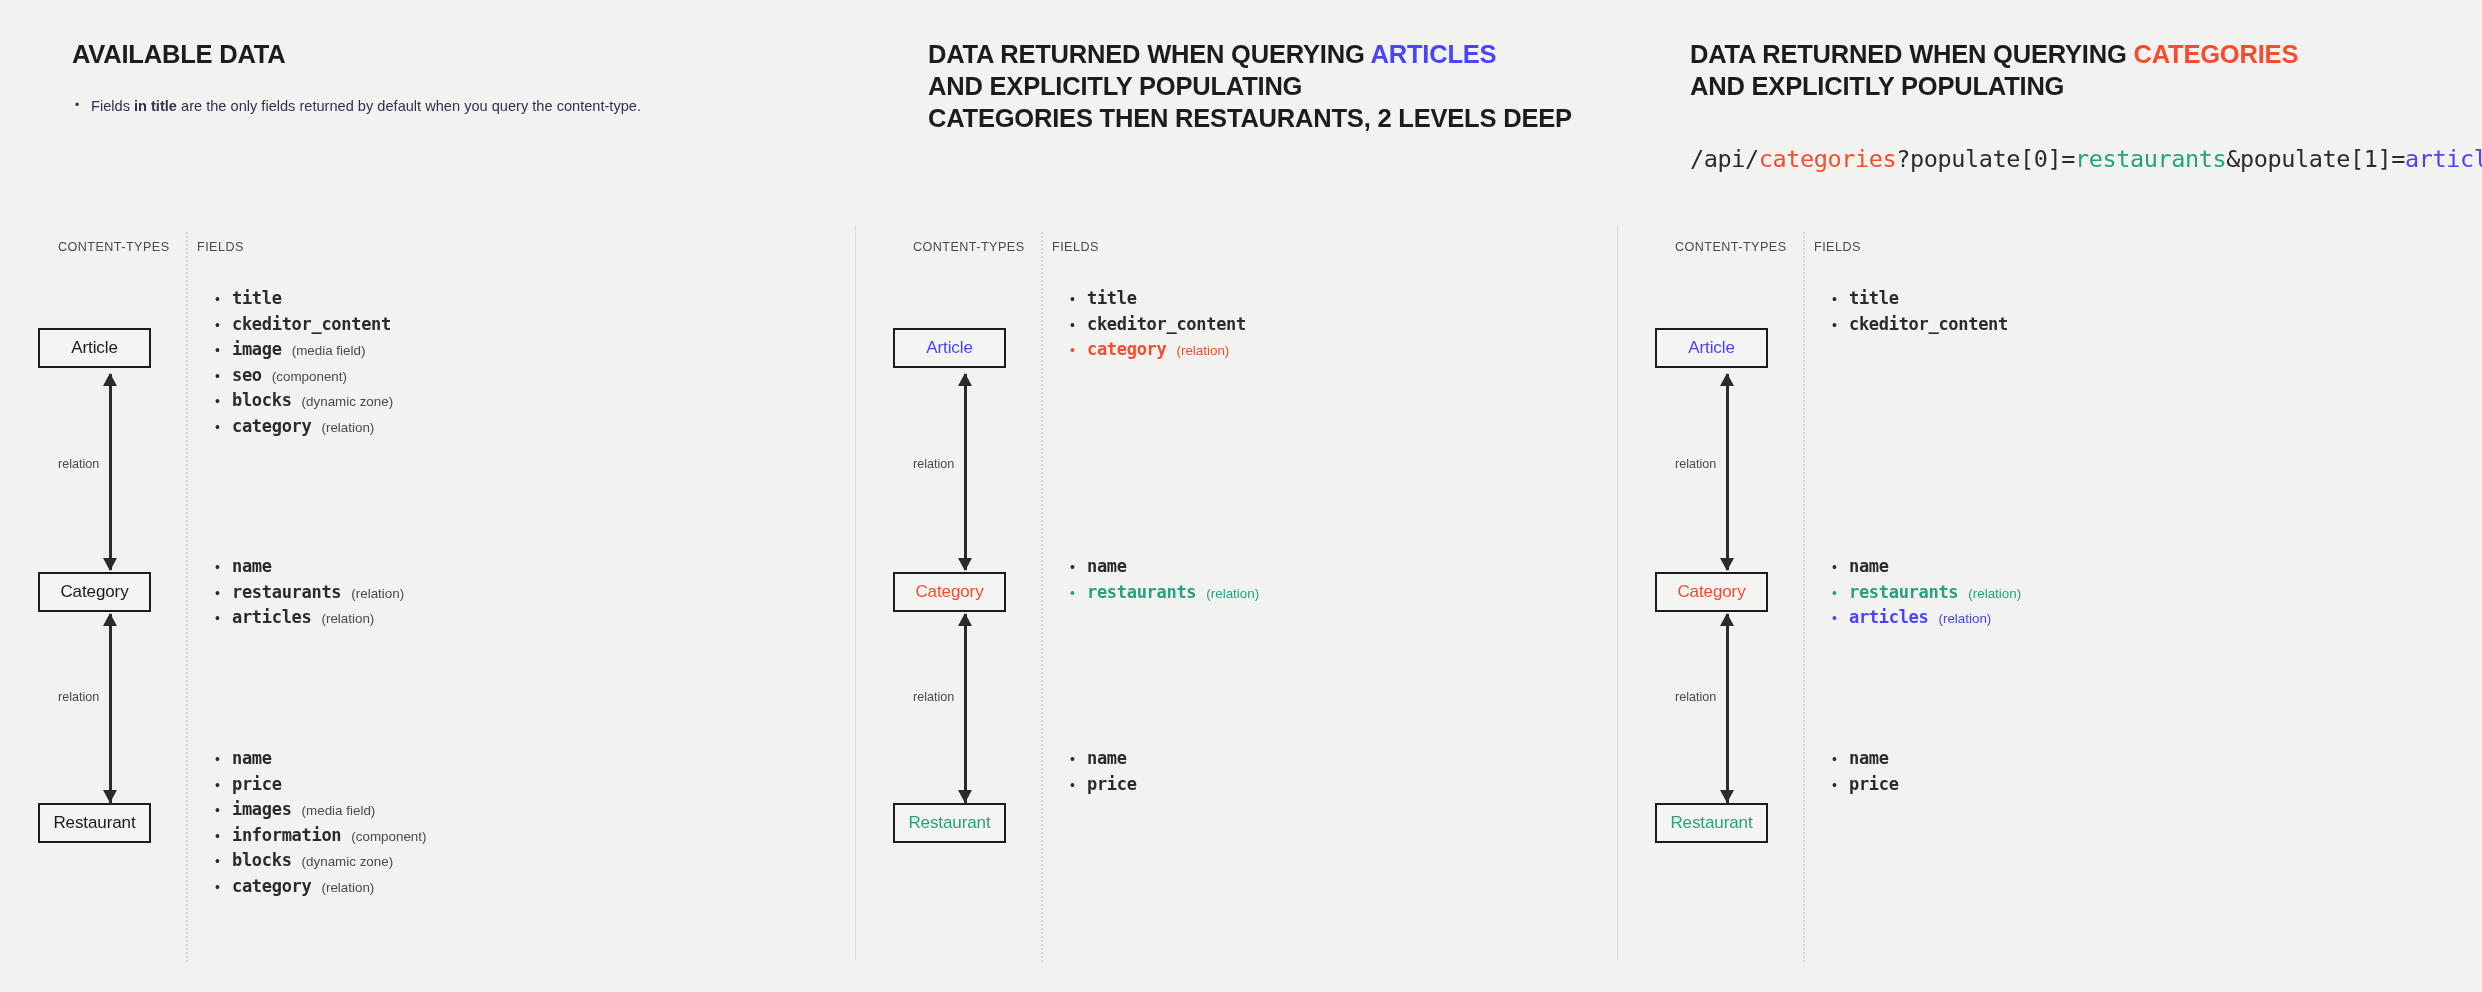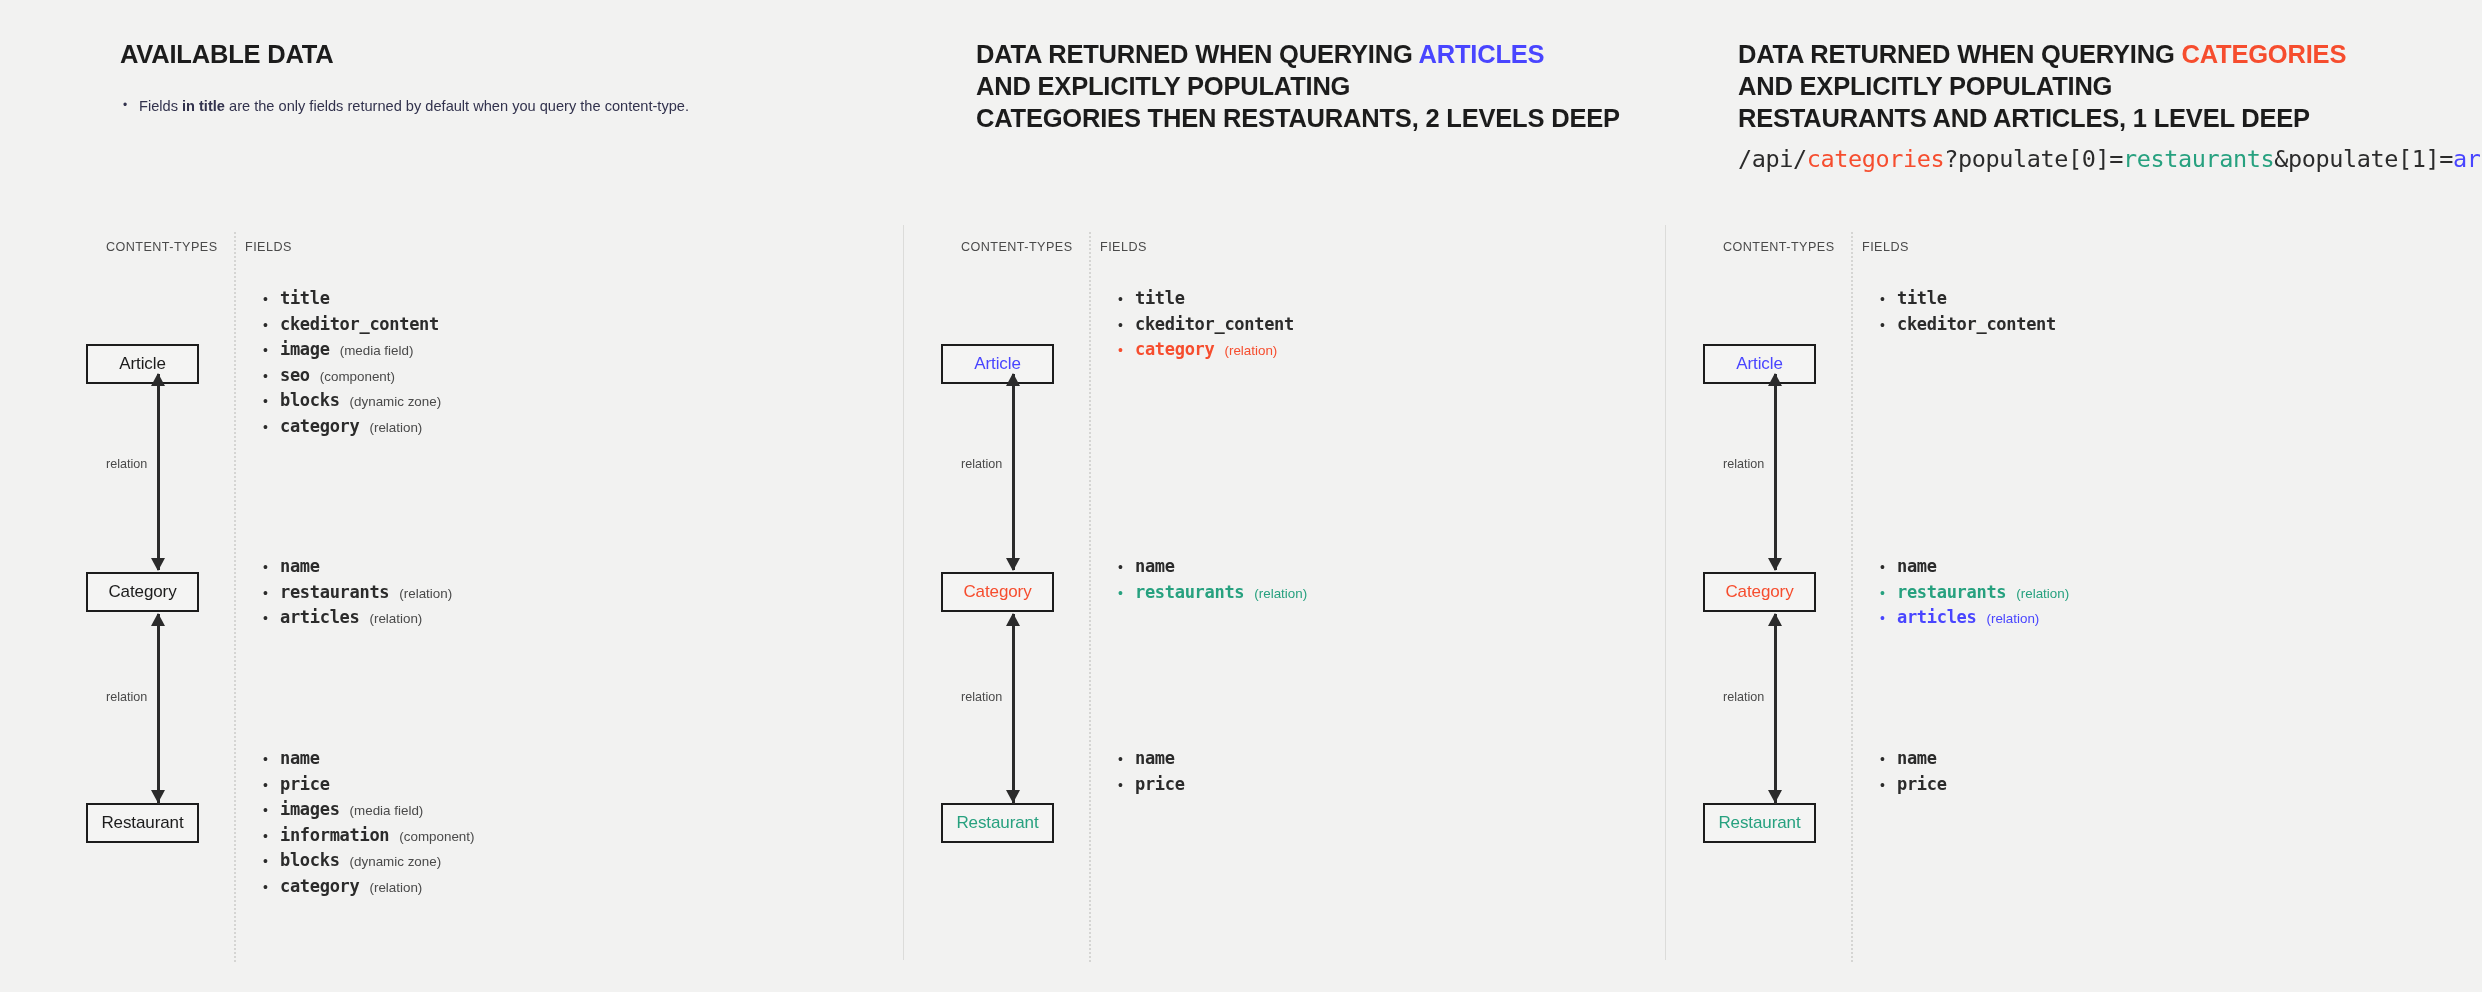--- a/index.html
+++ b/index.html
@@ -13,21 +13,20 @@
     font-family: "Liberation Sans", sans-serif;
     color: #1c1c1c;
     overflow: hidden;
     position: relative;
   }
 
   .board {
     position: relative;
     width: 2222px;
     height: 992px;
-    margin-left: 48px;
   }
 
   
   .panel {
     position: absolute;
     top: 0;
     height: 992px;
   }
   .panel-1 { left: 0;     width: 855px; }
   .panel-2 { left: 855px; width: 762px; }
@@ -134,21 +133,21 @@
     align-items: center;
     justify-content: center;
     font-size: 17px;
     color: #1c1c1c;
     letter-spacing: -0.1px;
   }
   .ct-box.blue  { color: #4945ff; }
   .ct-box.red   { color: #f64d2e; }
   .ct-box.green { color: #27a17f; }
 
-  .box-article    { top: 344px; }
+  .box-article    { top: 328px; }
   .box-category   { top: 572px; }
   .box-restaurant { top: 803px; }
 
   
   .arrow {
     position: absolute;
     left: 109px;
     width: 2.5px;
     background: #2b2b2b;
   }
@@ -400,21 +399,20 @@
           <span class="bullet ">•</span>
           <span class="fname bold ">price</span>
         </div>
       </div>
   </div>
 
   <div class="panel panel-3">
     <div class="heading">
       <span>DATA RETURNED WHEN QUERYING </span><span class="hl-red">CATEGORIES</span><br>
       <span>AND EXPLICITLY POPULATING</span><br>
-      <span>RESTAURANTS AND ARTICLES, 1 LEVEL DEEP</span>
     </div>
 
     <div class="endpoint"><span>/api/</span><span class="c-red">categories</span><span>?populate[0]=</span><span class="c-green">restaurants</span><span>&amp;populate[1]=</span><span class="c-blue">articles</span></div>
 
     <div class="col-label lbl-ct">CONTENT-TYPES</div>
     <div class="col-label lbl-fl">FIELDS</div>
     <div class="dotted-div"></div>
 
     <div class="ct-box box-article blue">Article</div>
     <div class="ct-box box-category red">Category</div>

